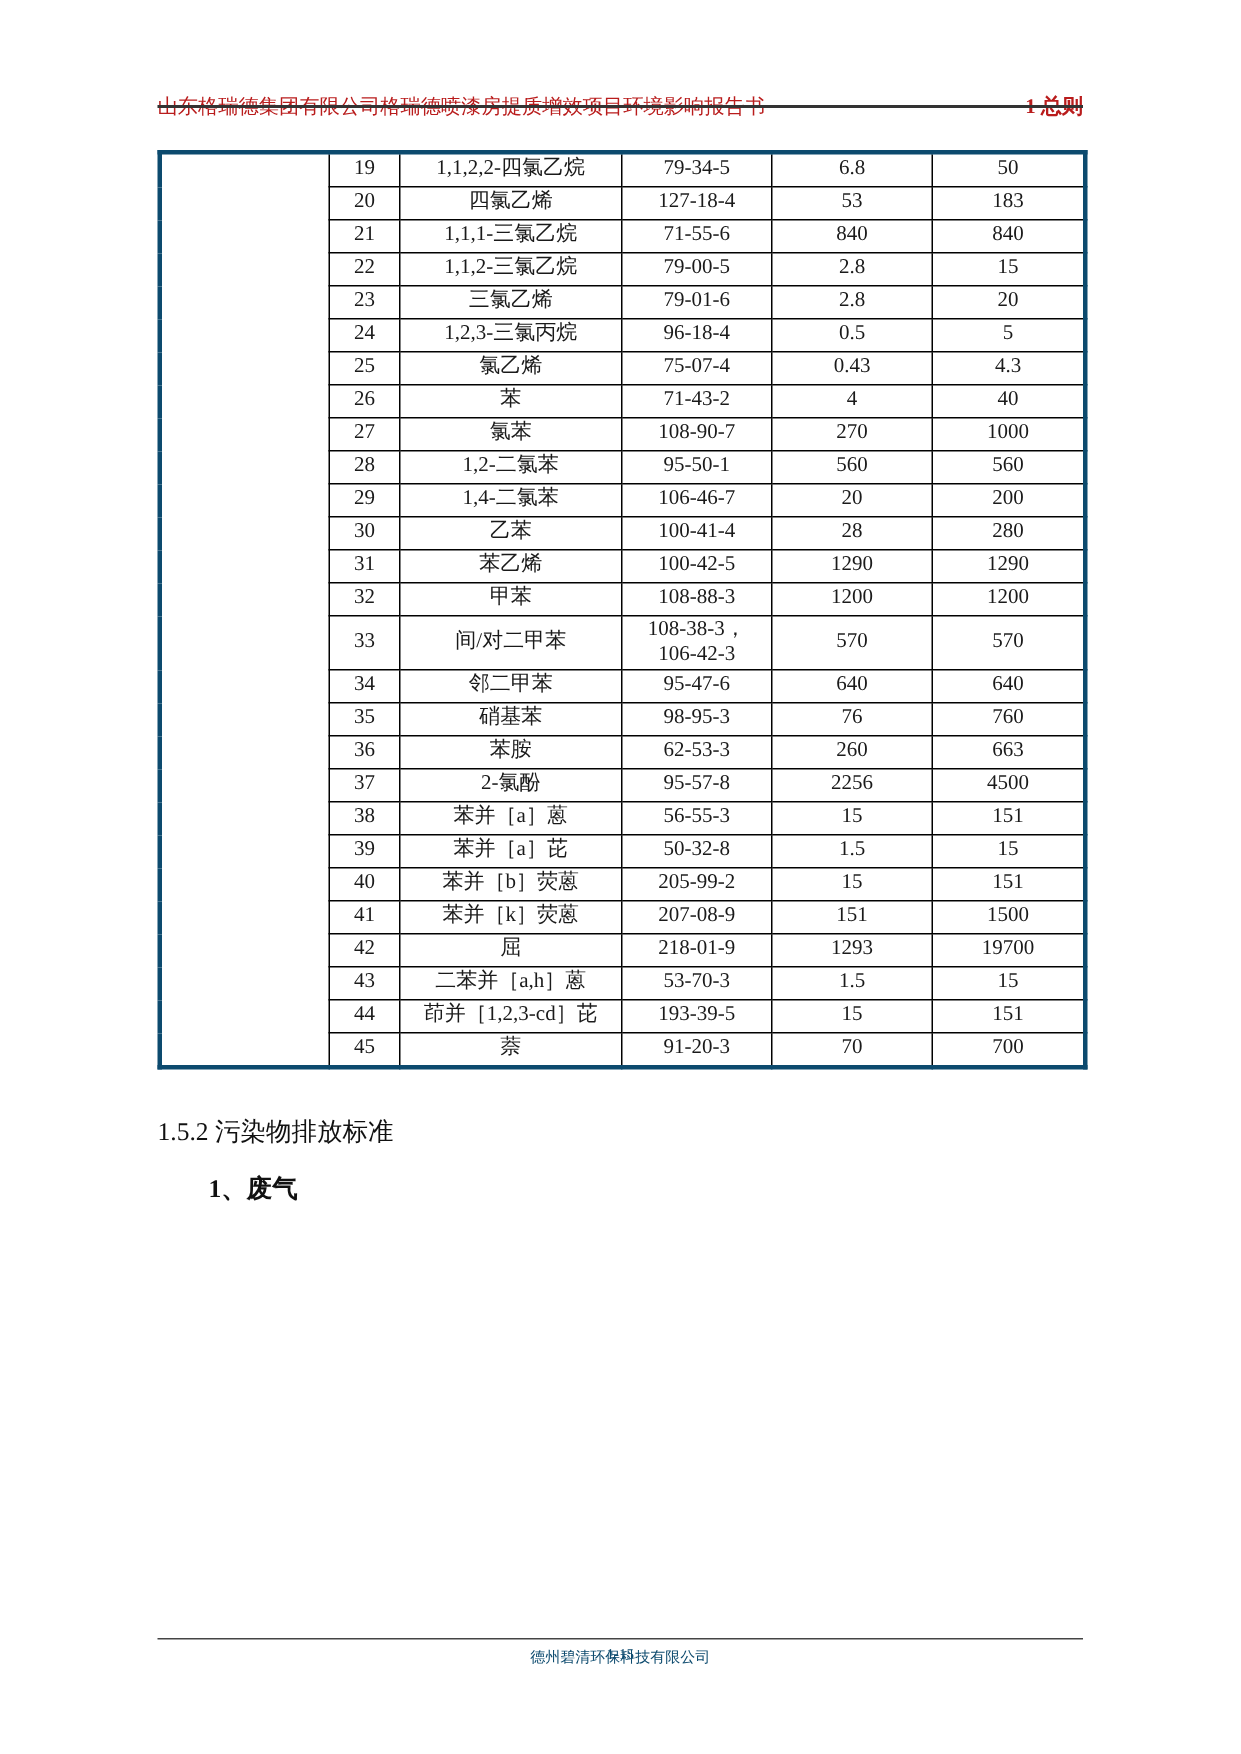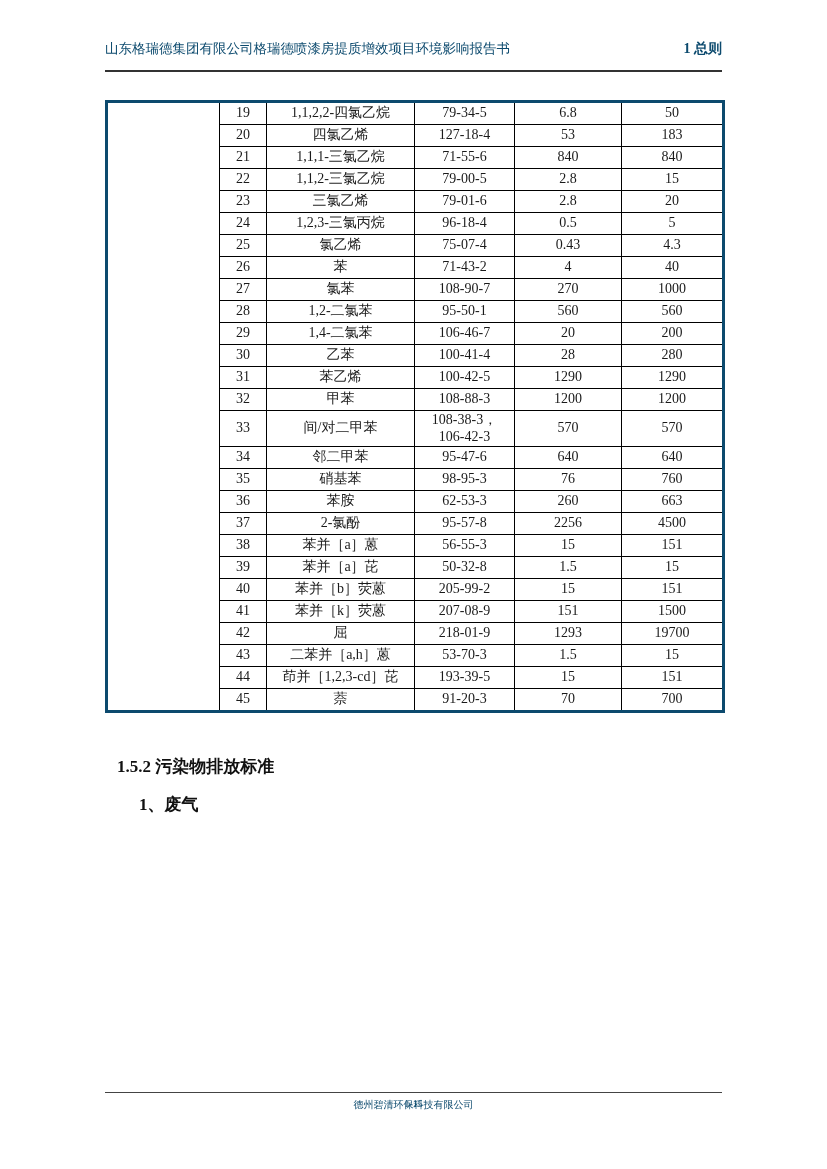--- a/index.html
+++ b/index.html
@@ -10,27 +10,27 @@
     background: #ffffff;
     font-family: "Liberation Serif", "DejaVu Serif", serif;
     color: #1a1a1a;
     overflow: hidden;
   }
 
   
   .header {
     position: absolute;
     left: 105px;
-    top: 40px;
+    top: 62px;
     width: 617px;
     display: flex;
     justify-content: space-between;
     align-items: flex-start;
     font-size: 13.5px;
-    color: #0c4a6e;
+    color: #b91c1c;
   }
   .header .hdr-right { font-weight: bold; font-size: 14px; }
   .header-rule {
     position: absolute;
     left: 105px;
     top: 70px;
     width: 617px;
     border-top: 2px solid #333;
   }
 
@@ -60,23 +60,23 @@
   table.pollutants td.left-col { border-right: 1px solid #000; }
 
   
   .body-text {
     position: absolute;
     left: 105px;
     top: 742px;
     width: 620px;
   }
   .sec-heading {
-    margin: 12px;
+    margin: 0;
     font-size: 17px;
-    font-weight: bold;
+    font-weight: normal;
     line-height: 26px;
     color: #111;
   }
   .sub-heading {
     margin: 12px 0 0 34px;
     font-size: 17px;
     font-weight: bold;
     line-height: 26px;
     color: #111;
   }

